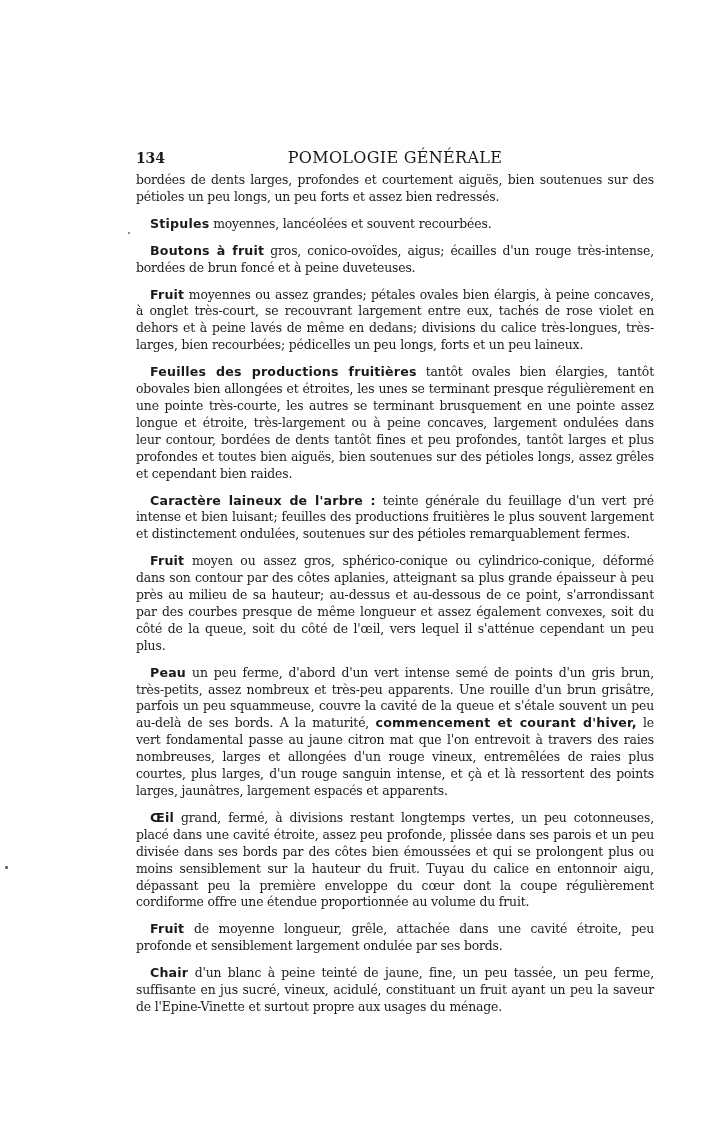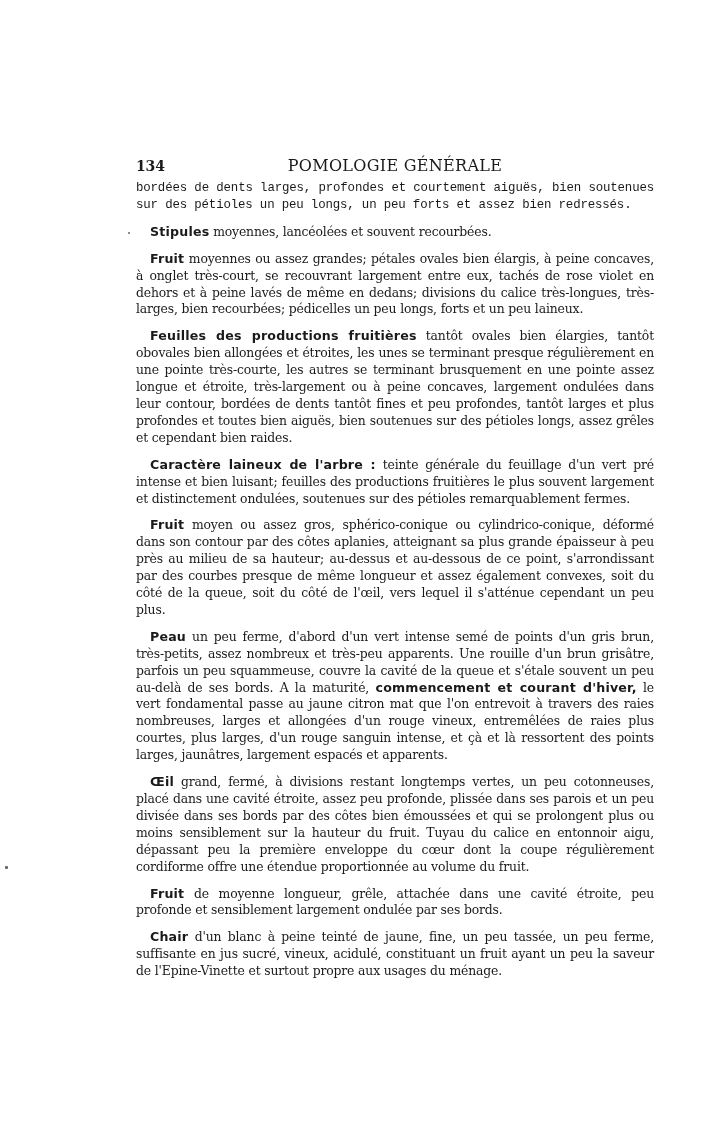--- a/index.html
+++ b/index.html
@@ -1,44 +1,45 @@
 <!DOCTYPE html>
 <html><head>
   <meta charset="utf-8">
   <style>
     html, body { margin: 0; padding: 0; background: #ffffff; }
     body { width: 707px; height: 1125px; position: relative; overflow: hidden; }
     .page {
-      position: absolute; left: 136px; top: 158px; width: 518px;
+      position: absolute; left: 136px; top: 150px; width: 518px;
       font-family: "DejaVu Serif", "Liberation Serif", serif;
       color: #1a1a1a; font-size: 12.4px; line-height: 16.9px;
       text-align: justify; letter-spacing: -0.15px;
     }
     .header { position: relative; height: 20px; margin-bottom: 2px; }
     .page-number { position: absolute; left: 0; top: 0; font-weight: bold; font-size: 14px; }
     .running-title { position: absolute; left: 0; right: 0; top: 0; text-align: center; font-size: 16px; letter-spacing: 0.3px; }
     p { margin: 0; }
     p.para { text-indent: 14px; margin-top: 10px; }
-    p.cont { text-indent: 0; font-family: Liberation Mono, monospace; }
+    p.cont { text-indent: 0; }
     .term { font-weight: bold; font-family: "DejaVu Sans", "Liberation Sans", sans-serif; font-size: 12.6px; letter-spacing: 0.2px; }
     .mark { position: absolute; width: 3px; height: 3px; background: #666; border-radius: 1px; }
   </style>
 </head>
 <body>
 
 <div class="page">
   <div class="header">
     <span class="page-number">134</span>
     <span class="running-title">POMOLOGIE GÉNÉRALE</span>
   </div>
 
   <p class="cont"><span>bordées de dents larges, profondes et courtement aiguës, bien soutenues sur des pétioles un peu longs, un peu forts et assez bien redressés.</span></p>
 
   <p class="para"><span class="term">Stipules</span><span> moyennes, lancéolées et souvent recourbées.</span></p>
 
+  <p class="para"><span class="term">Boutons à fruit</span><span> gros, conico-ovoïdes, aigus; écailles d'un rouge très-intense, bordées de brun foncé et à peine duveteuses.</span></p>
 
   <p class="para"><span class="term">Fruit</span><span> moyennes ou assez grandes; pétales ovales bien élargis, à peine concaves, à onglet très-court, se recouvrant largement entre eux, tachés de rose violet en dehors et à peine lavés de même en dedans; divisions du calice très-longues, très-larges, bien recourbées; pédicelles un peu longs, forts et un peu laineux.</span></p>
 
   <p class="para"><span class="term">Feuilles des productions fruitières</span><span> tantôt ovales bien élargies, tantôt obovales bien allongées et étroites, les unes se terminant presque régulièrement en une pointe très-courte, les autres se terminant brusquement en une pointe assez longue et étroite, très-largement ou à peine concaves, largement ondulées dans leur contour, bordées de dents tantôt fines et peu profondes, tantôt larges et plus profondes et toutes bien aiguës, bien soutenues sur des pétioles longs, assez grêles et cependant bien raides.</span></p>
 
   <p class="para"><span class="term">Caractère laineux de l'arbre :</span><span> teinte générale du feuillage d'un vert pré intense et bien luisant; feuilles des productions fruitières le plus souvent largement et distinctement ondulées, soutenues sur des pétioles remarquablement fermes.</span></p>
 
   <p class="para"><span class="term">Fruit</span><span> moyen ou assez gros, sphérico-conique ou cylindrico-conique, déformé dans son contour par des côtes aplanies, atteignant sa plus grande épaisseur à peu près au milieu de sa hauteur; au-dessus et au-dessous de ce point, s'arrondissant par des courbes presque de même longueur et assez également convexes, soit du côté de la queue, soit du côté de l'œil, vers lequel il s'atténue cependant un peu plus.</span></p>
 
   <p class="para"><span class="term">Peau</span><span> un peu ferme, d'abord d'un vert intense semé de points d'un gris brun, très-petits, assez nombreux et très-peu apparents. Une rouille d'un brun grisâtre, parfois un peu squammeuse, couvre la cavité de la queue et s'étale souvent un peu au-delà de ses bords. A la maturité, </span><span class="term">commencement et courant d'hiver,</span><span> le vert fondamental passe au jaune citron mat que l'on entrevoit à travers des raies nombreuses, larges et allongées d'un rouge vineux, entremêlées de raies plus courtes, plus larges, d'un rouge sanguin intense, et çà et là ressortent des points larges, jaunâtres, largement espacés et apparents.</span></p>

